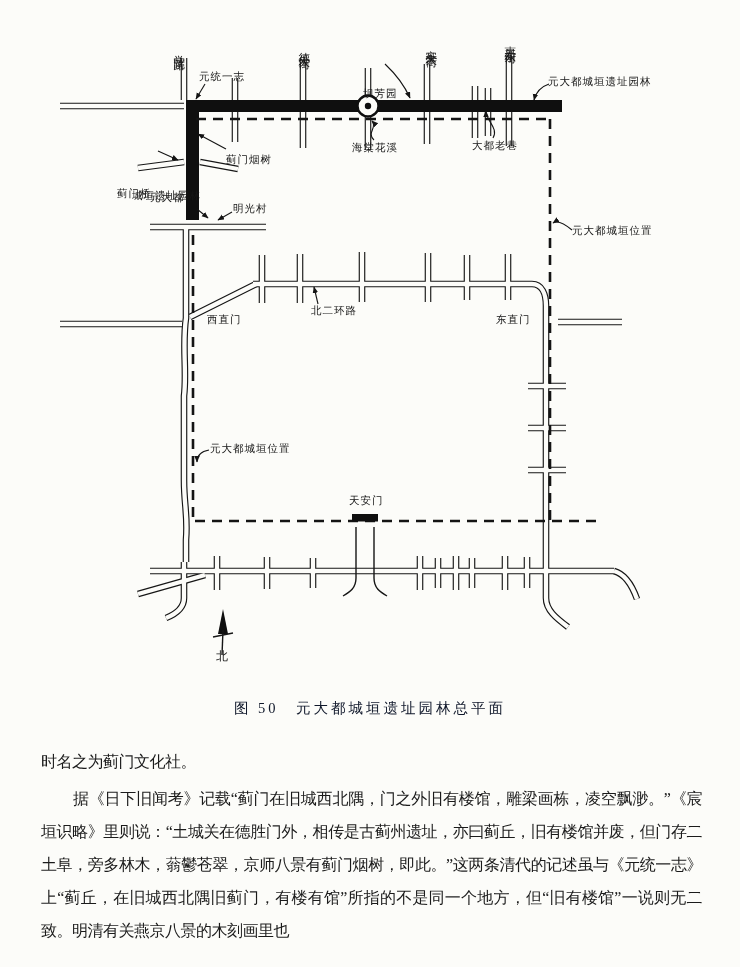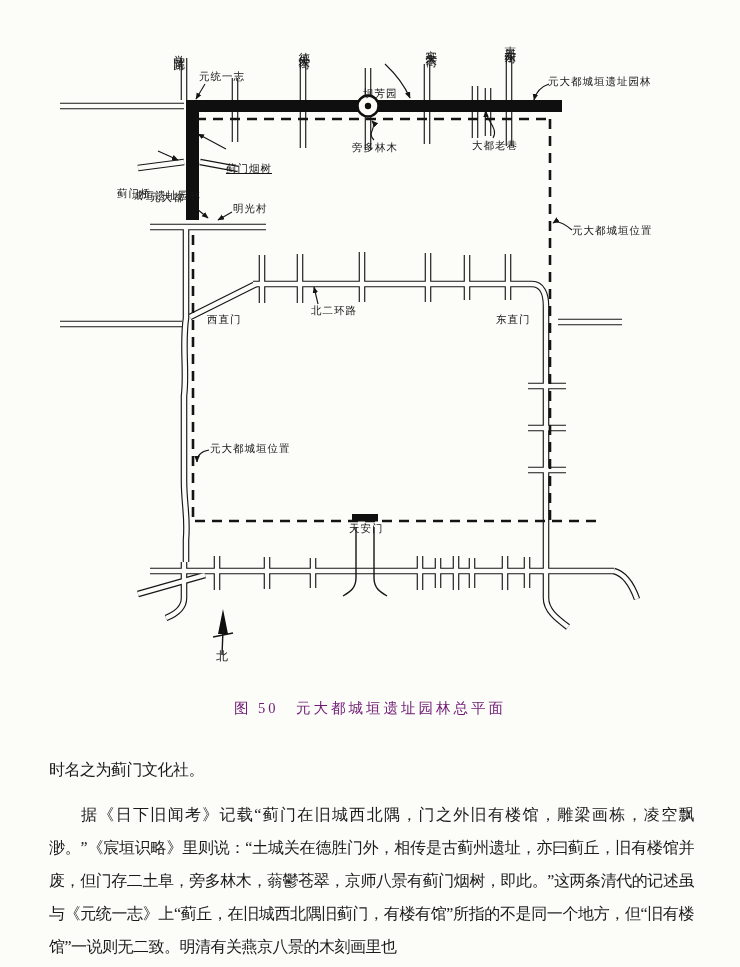--- a/index.html
+++ b/index.html
@@ -21,28 +21,28 @@
     position:absolute;white-space:nowrap;color:#161616;
     font-size:10.5px;letter-spacing:1px;line-height:1.15;
   }
   .vert{
     writing-mode:vertical-rl;text-orientation:upright;
     font-size:11.5px;letter-spacing:2px;
   }
   .compass-label{font-size:12px;}
   .caption{
     position:absolute;top:699px;left:0;width:740px;text-align:center;
-    font-size:14.5px;letter-spacing:3px;color:#701a75;
+    font-size:14.5px;letter-spacing:3px;color:#0f172a;
   }
   .bodytext{
     position:absolute;top:741px;left:37px;width:669px;
     font-size:16px;line-height:33px;letter-spacing:-0.5px;
     text-align:justify;text-justify:inter-ideograph;color:#1b1b1b;
   }
-  .bodytext p{margin:12px;padding:0;}
+  .bodytext p{margin:4px;padding:0;}
   .bodytext p.indent{text-indent:2em;}
 </style>
 </head>
 <body>
 
 <div id="map">
   <svg width="740" height="695" viewBox="0 0 740 695">
     <defs>
       <marker id="arw" markerWidth="7" markerHeight="6" refX="5.5" refY="2.5" orient="auto">
         <path d="M0,0 L6,2.5 L0,5 Z" fill="#141414"></path>
@@ -141,32 +141,32 @@
   </svg>
 
   <div class="mlabel vert" style="left:172px;top:46px;">学院路</div>
   <div class="mlabel" style="left:199px;top:71px;">元统一志</div>
   <div class="mlabel vert" style="left:297px;top:43px;">德外大街</div>
   <div class="mlabel" style="left:363px;top:52px;margin-top:36px;">坝芳园</div>
   <div class="mlabel vert" style="left:424px;top:41px;">安外大街</div>
   <div class="mlabel vert" style="left:503px;top:37px;">惠新东街</div>
   <div class="mlabel" style="left:548px;top:76px;">元大都城垣遗址园林</div>
   <div class="mlabel" style="left:117px;top:143px;margin-top:45px;">蓟门桥</div>
-  <div class="mlabel" style="left:226px;top:163px;text-decoration:underline;">蓟门烟树</div>
-  <div class="mlabel" style="left:352px;top:142px;">旁多林木</div>
+  <div class="mlabel" style="left:226px;top:154px;">蓟门烟树</div>
+  <div class="mlabel" style="left:352px;top:142px;">海棠花溪</div>
   <div class="mlabel" style="left:472px;top:140px;">大都老巷</div>
   <div class="mlabel" style="left:150px;top:192px;">元大都</div>
   <div class="mlabel" style="left:132px;top:190px;text-align:right;">城垣遗址园林</div>
   <div class="mlabel" style="left:233px;top:203px;">明光村</div>
   <div class="mlabel" style="left:572px;top:225px;">元大都城垣位置</div>
   <div class="mlabel" style="left:207px;top:314px;">西直门</div>
   <div class="mlabel" style="left:311px;top:305px;font-family:Liberation Mono, monospace;">北二环路</div>
   <div class="mlabel" style="left:496px;top:314px;">东直门</div>
   <div class="mlabel" style="left:210px;top:443px;">元大都城垣位置</div>
-  <div class="mlabel" style="left:349px;top:495px;margin-top:28px;">天安门</div>
+  <div class="mlabel" style="left:349px;top:495px;">天安门</div>
   <div class="mlabel compass-label" style="left:216px;top:650px;">北</div>
 </div>
 
 <div class="caption">图 50　元大都城垣遗址园林总平面</div>
 
 <div class="bodytext">
   <p>时名之为蓟门文化社。</p>
   <p class="indent">据《日下旧闻考》记载“蓟门在旧城西北隅，门之外旧有楼馆，雕梁画栋，凌空飘渺。”《宸垣识略》里则说：“土城关在德胜门外，相传是古蓟州遗址，亦曰蓟丘，旧有楼馆并废，但门存二土阜，旁多林木，蓊鬱苍翠，京师八景有蓟门烟树，即此。”这两条清代的记述虽与《元统一志》上“蓟丘，在旧城西北隅旧蓟门，有楼有馆”所指的不是同一个地方，但“旧有楼馆”一说则无二致。明清有关燕京八景的木刻画里也</p>
 </div>
 

